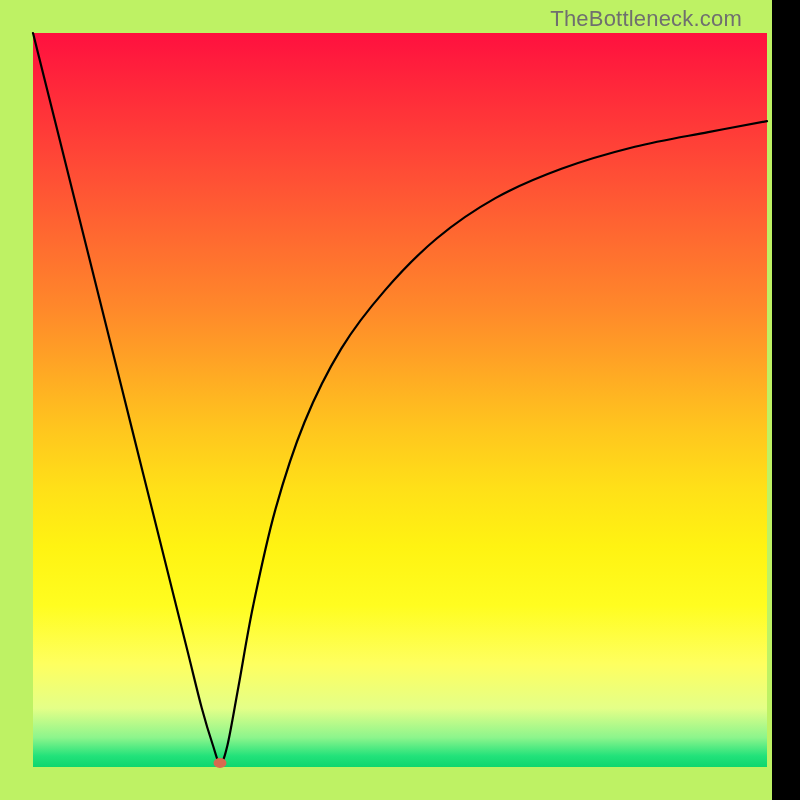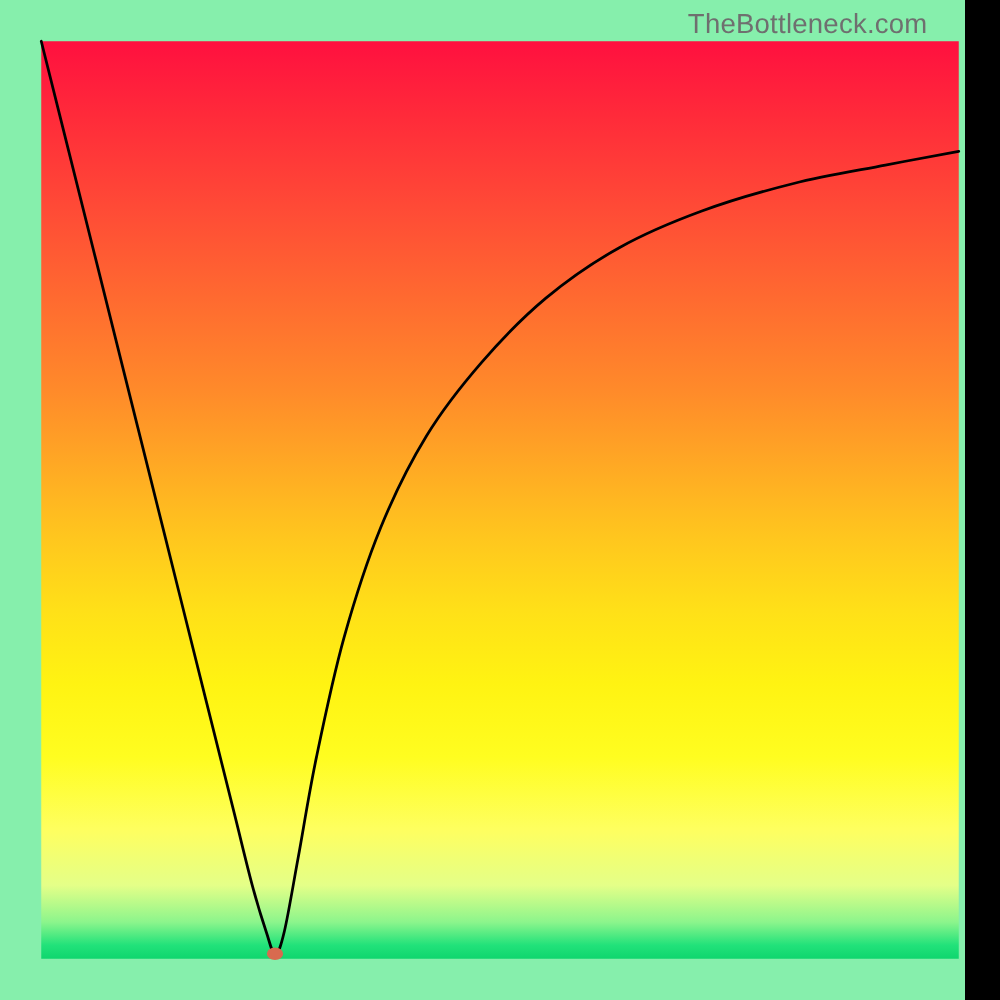--- a/index.html
+++ b/index.html
@@ -8,21 +8,21 @@
     width: 800px;
     height: 800px;
     background: #000;
     font-family: Arial, Helvetica, sans-serif;
     overflow: hidden;
   }
   .wrap {
     position: relative;
     width: 772px;
     height: 800px;
-    background: #86efac;
+    background: #bef264;
   }
   .plot {
     position: absolute;
     left: 33px;
     top: 33px;
     width: 734px;
     height: 734px;
     
     background: linear-gradient(
       to bottom,

